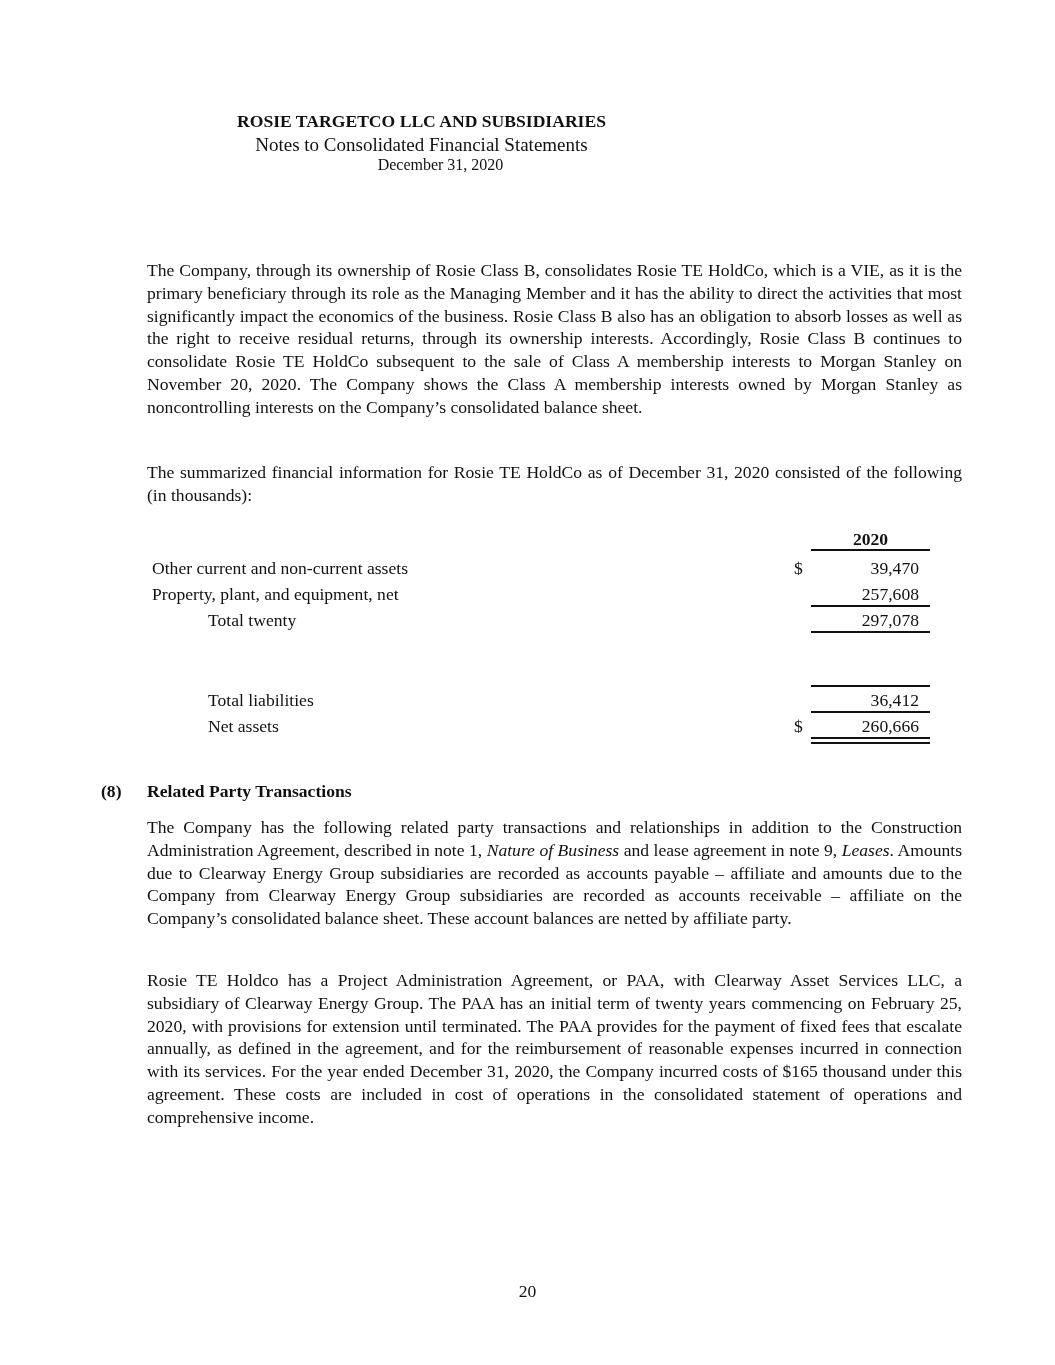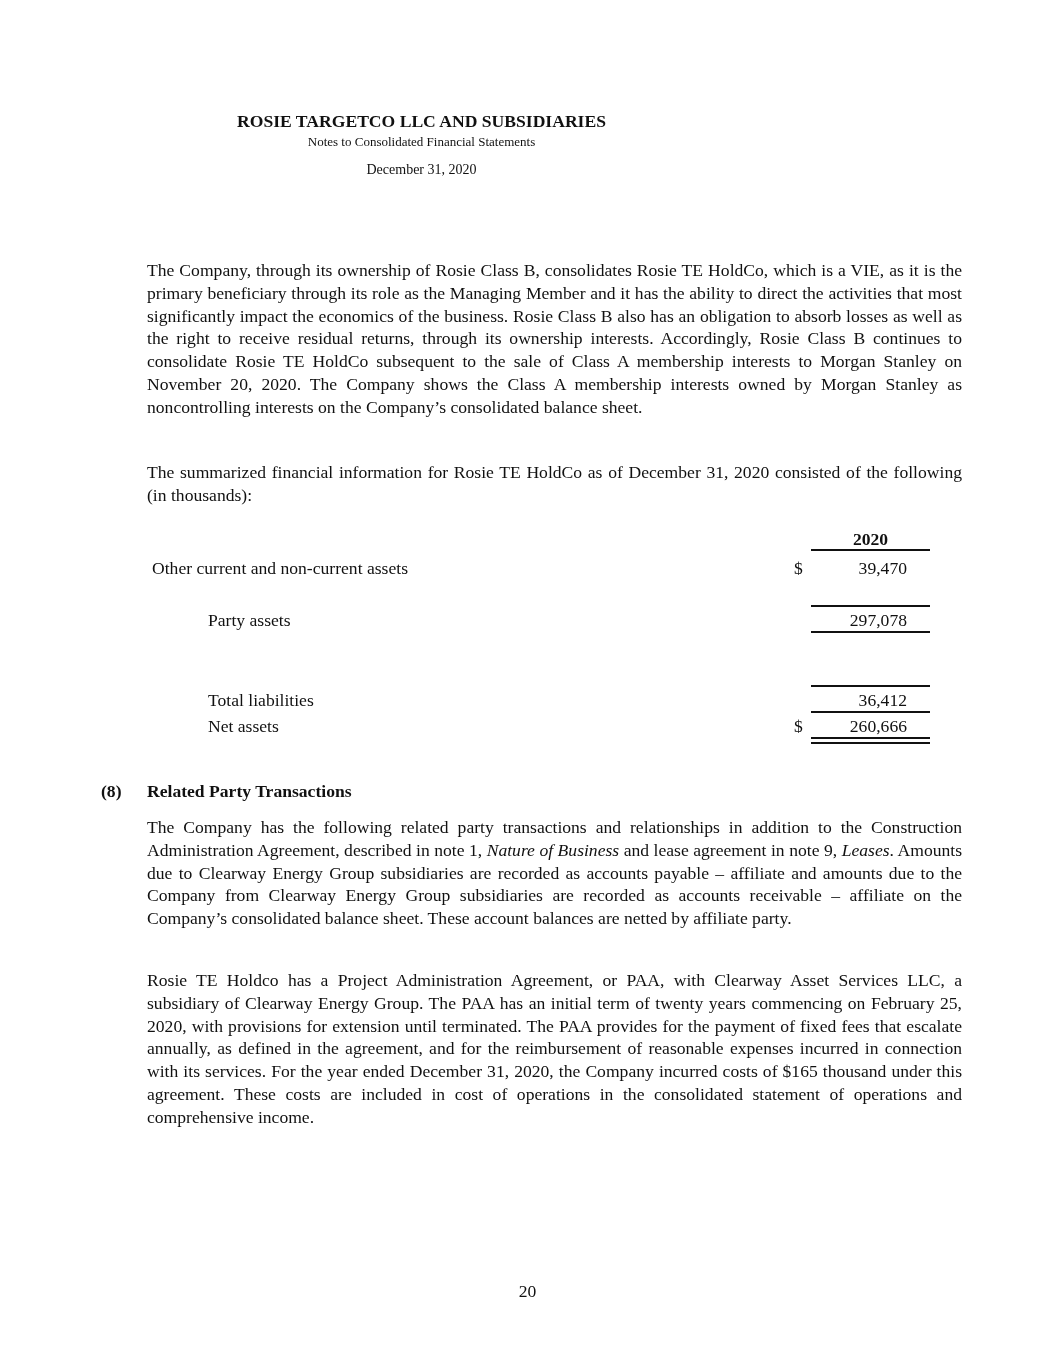--- a/index.html
+++ b/index.html
@@ -4,39 +4,39 @@
 <style>
   html, body { margin: 0; padding: 0; background: #ffffff; }
   body {
     width: 1055px; height: 1365px; position: relative; overflow: hidden;
     font-family: "Liberation Serif", "DejaVu Serif", serif;
     color: #111111;
     font-size: 17.6px;
   }
   .header { position: absolute; left: 0; width: 843px; text-align: center; }
   .h-company { top: 111px; font-weight: bold; font-size: 17.6px; }
-  .h-sub { top: 134px; font-size: 13px; }
-  .h-date { top: 162px; font-size: 14px; }
+  .h-sub { top: 134px; font-size: 19px; }
+  .h-date { top: 156px; font-size: 16px; padding-left: 19px; }
 
   .para {
     position: absolute; left: 147px; width: 815px;
     text-align: justify; line-height: 22.8px; margin: 0;
     text-align-last: left;
   }
   .p1 { top: 259px; }
   .p2 { top: 461px; }
   .p3 { top: 816px; }
   .p4 { top: 969px; }
 
   .tbl { position: absolute; left: 0; top: 0; width: 894px; height: 1365px; pointer-events: none; }
   .row { position: absolute; left: 0; width: 1055px; height: 22px; line-height: 22px; }
   .lbl { position: absolute; left: 152px; white-space: nowrap; }
   .lbl.indent { left: 208px; }
   .dol { position: absolute; left: 794px; }
-  .amt { position: absolute; right: 148px; text-align: right; }
+  .amt { position: absolute; right: 136px; text-align: right; }
   .colhdr { position: absolute; left: 811px; width: 119px; top: 528px; text-align: center; font-weight: bold; line-height: 22px; }
   .rule { position: absolute; left: 811px; width: 119px; height: 0; border-top: 2px solid #111; }
   .dbl { position: absolute; left: 811px; width: 119px; height: 3px; border-top: 2px solid #111; border-bottom: 2px solid #111; }
 
   .sec-num { position: absolute; left: 101px; top: 781px; font-weight: bold; }
   .sec-title { position: absolute; left: 147px; top: 781px; font-weight: bold; }
 
   .pagenum { position: absolute; left: 0; width: 1055px; top: 1281px; text-align: center; }
   i { font-style: italic; }
 </style>
@@ -54,23 +54,27 @@
 
 <div class="tbl">
   <div class="colhdr">2020</div>
   <div class="rule" style="top:549px;"></div>
 
   <div class="row" style="top:557px;">
     <span class="lbl">Other current and non-current  assets</span>
     <span class="dol">$</span>
     <span class="amt">39,470</span>
   </div>
+  <div class="row" style="top:583px;">
+    <span class="lbl">Property, plant, and equipment, net</span>
+    <span class="amt">257,608</span>
+  </div>
   <div class="rule" style="top:605px;"></div>
   <div class="row" style="top:609px;">
-    <span class="lbl indent">Party assets</span>
+    <span class="lbl indent">Total twenty</span>
     <span class="amt">297,078</span>
   </div>
   <div class="rule" style="top:631px;"></div>
   <div class="rule" style="top:685px;"></div>
   <div class="row" style="top:689px;">
     <span class="lbl indent">Total liabilities</span>
     <span class="amt">36,412</span>
   </div>
   <div class="rule" style="top:711px;"></div>
   <div class="row" style="top:715px;">

